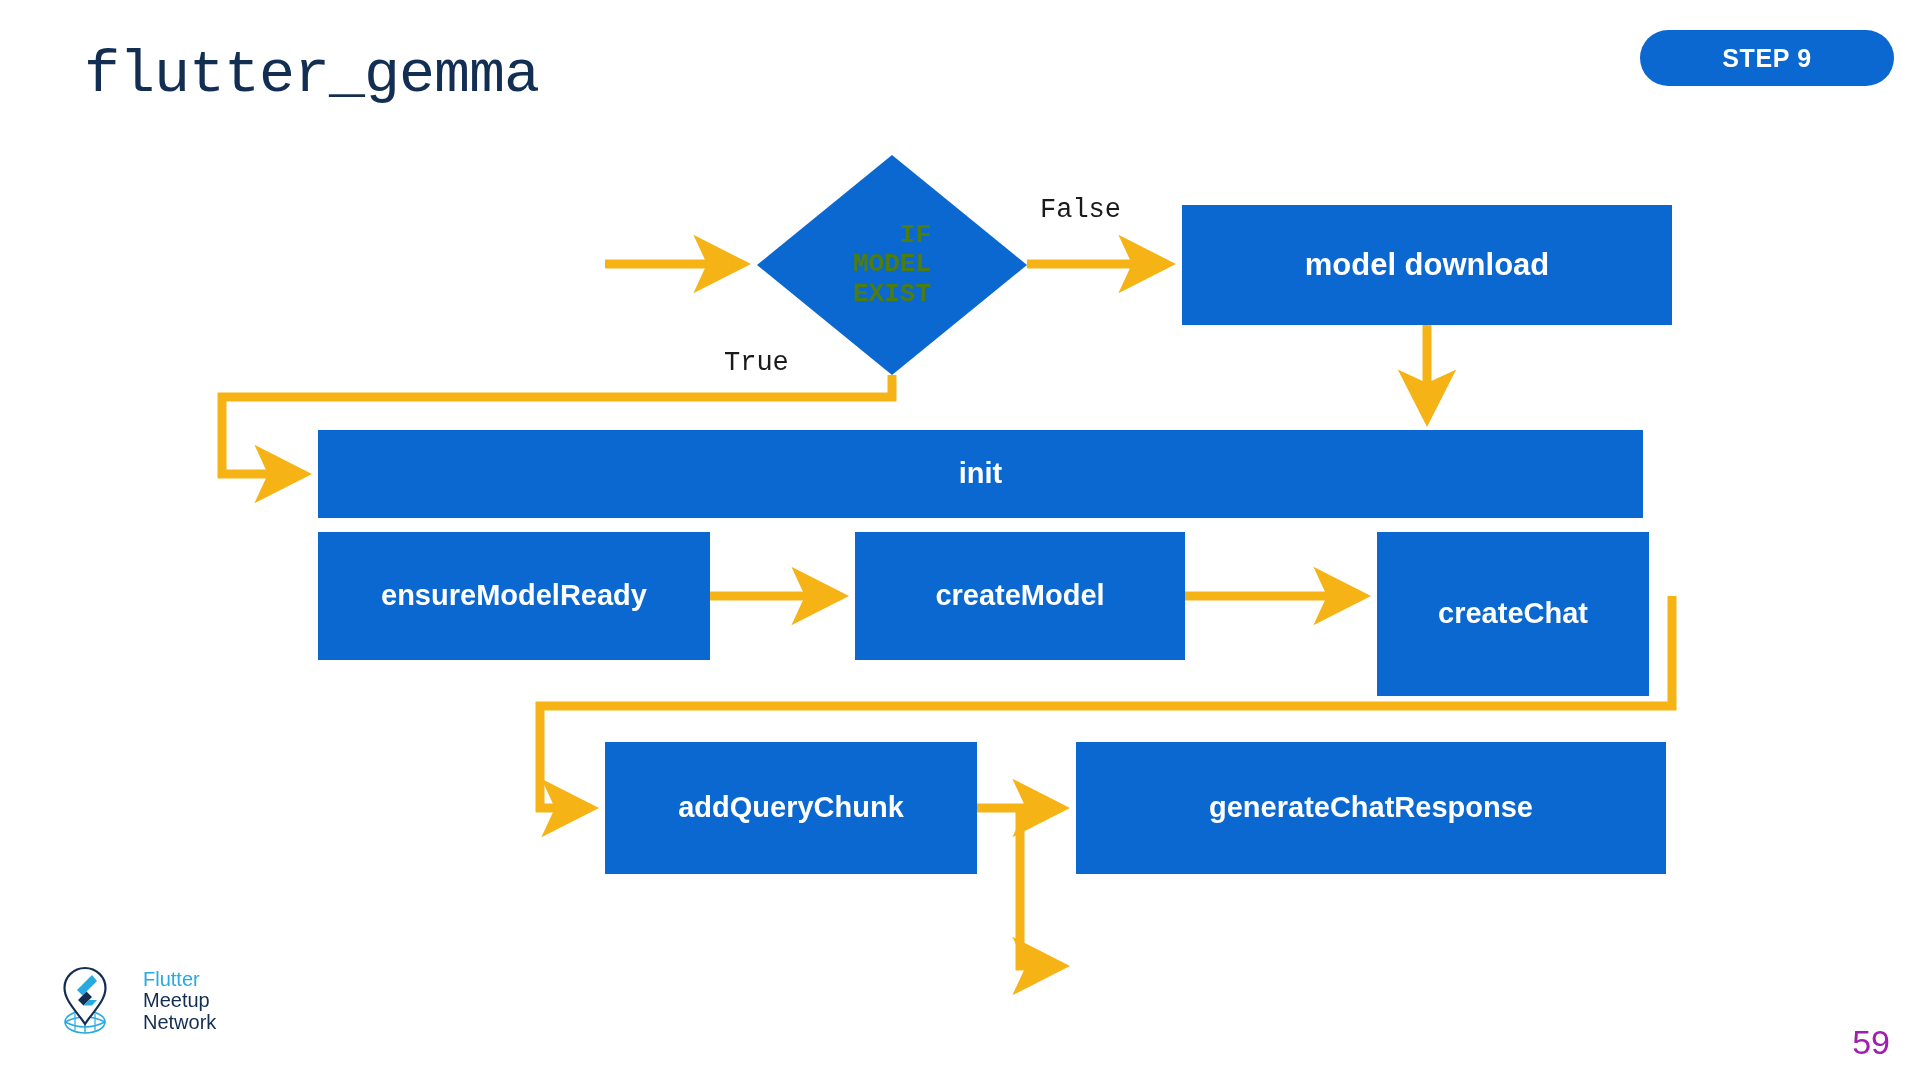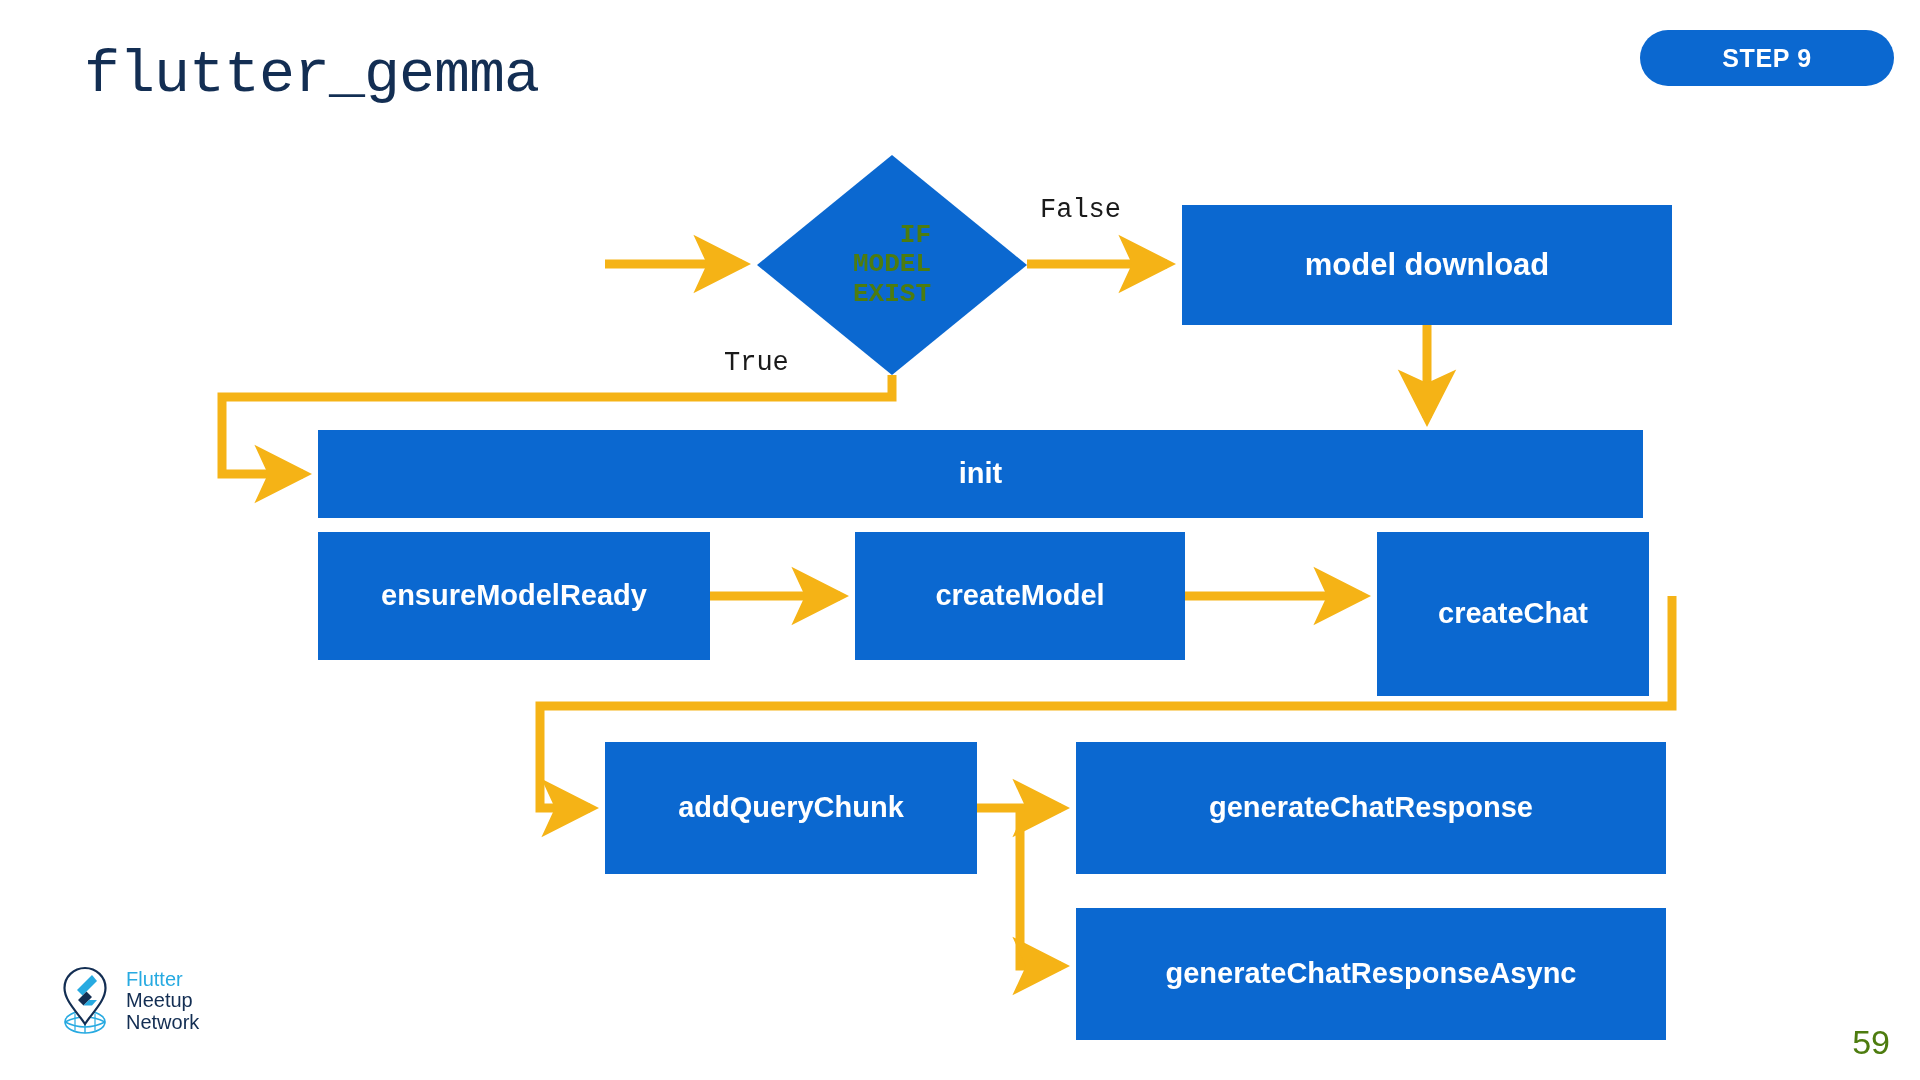--- a/index.html
+++ b/index.html
@@ -105,40 +105,40 @@
     white-space: nowrap;
   }
 
   
   #logo {
     position: absolute;
     left: 56px;
     bottom: 44px;
     display: flex;
     align-items: center;
-    gap: 12px;
+    gap: 29px;
   }
   #logo-text {
     display: flex;
     flex-direction: column;
     line-height: 1.08;
     font-family: "Liberation Sans", sans-serif;
     font-size: 20px;
   }
   #logo-text .l1 { color: #27AAE1; }
   #logo-text .l2, #logo-text .l3 { color: #132E53; }
 
   
   #page-number {
     position: absolute;
     right: 30px;
     bottom: 18px;
     font-family: "Liberation Sans", sans-serif;
     font-size: 34px;
-    color: #4d7c0f;
+    color: #a21caf;
   }
 </style>
 </head>
 <body>
 
 <div id="slide">
 
   <div id="title">flutter_gemma</div>
 
   <div id="step-badge">STEP 9</div>
@@ -204,23 +204,20 @@
   </div>
 
   <div class="node" style="left:605px; top:742px; width:372px; height:132px; font-size:29px;align-items:center;">
     <span>addQueryChunk</span>
   </div>
 
   <div class="node" style="left:1076px; top:742px; width:590px; height:132px; font-size:29px;">
     <span>generateChatResponse</span>
   </div>
 
-  <div class="node" style="left:1076px; top:908px; width:590px; height:132px; font-size:29px;">
-    <span>generateChatResponseAsync</span>
-  </div>
 
   <div class="edge-label" style="left:1040px; top:195px;">False</div>
   <div class="edge-label" style="left:724px; top:348px;text-align:center;">True</div>
 
   <div id="logo">
     <svg width="58" height="70" viewBox="0 0 58 70" xmlns="http://www.w3.org/2000/svg">
 
       <ellipse cx="29" cy="56" rx="20" ry="11" fill="none" stroke="#27AAE1" stroke-width="1.6"></ellipse>
       <path d="M9,56 Q29,46 49,56" fill="none" stroke="#27AAE1" stroke-width="1.4"></path>
       <path d="M9,56 Q29,66 49,56" fill="none" stroke="#27AAE1" stroke-width="1.4"></path>

